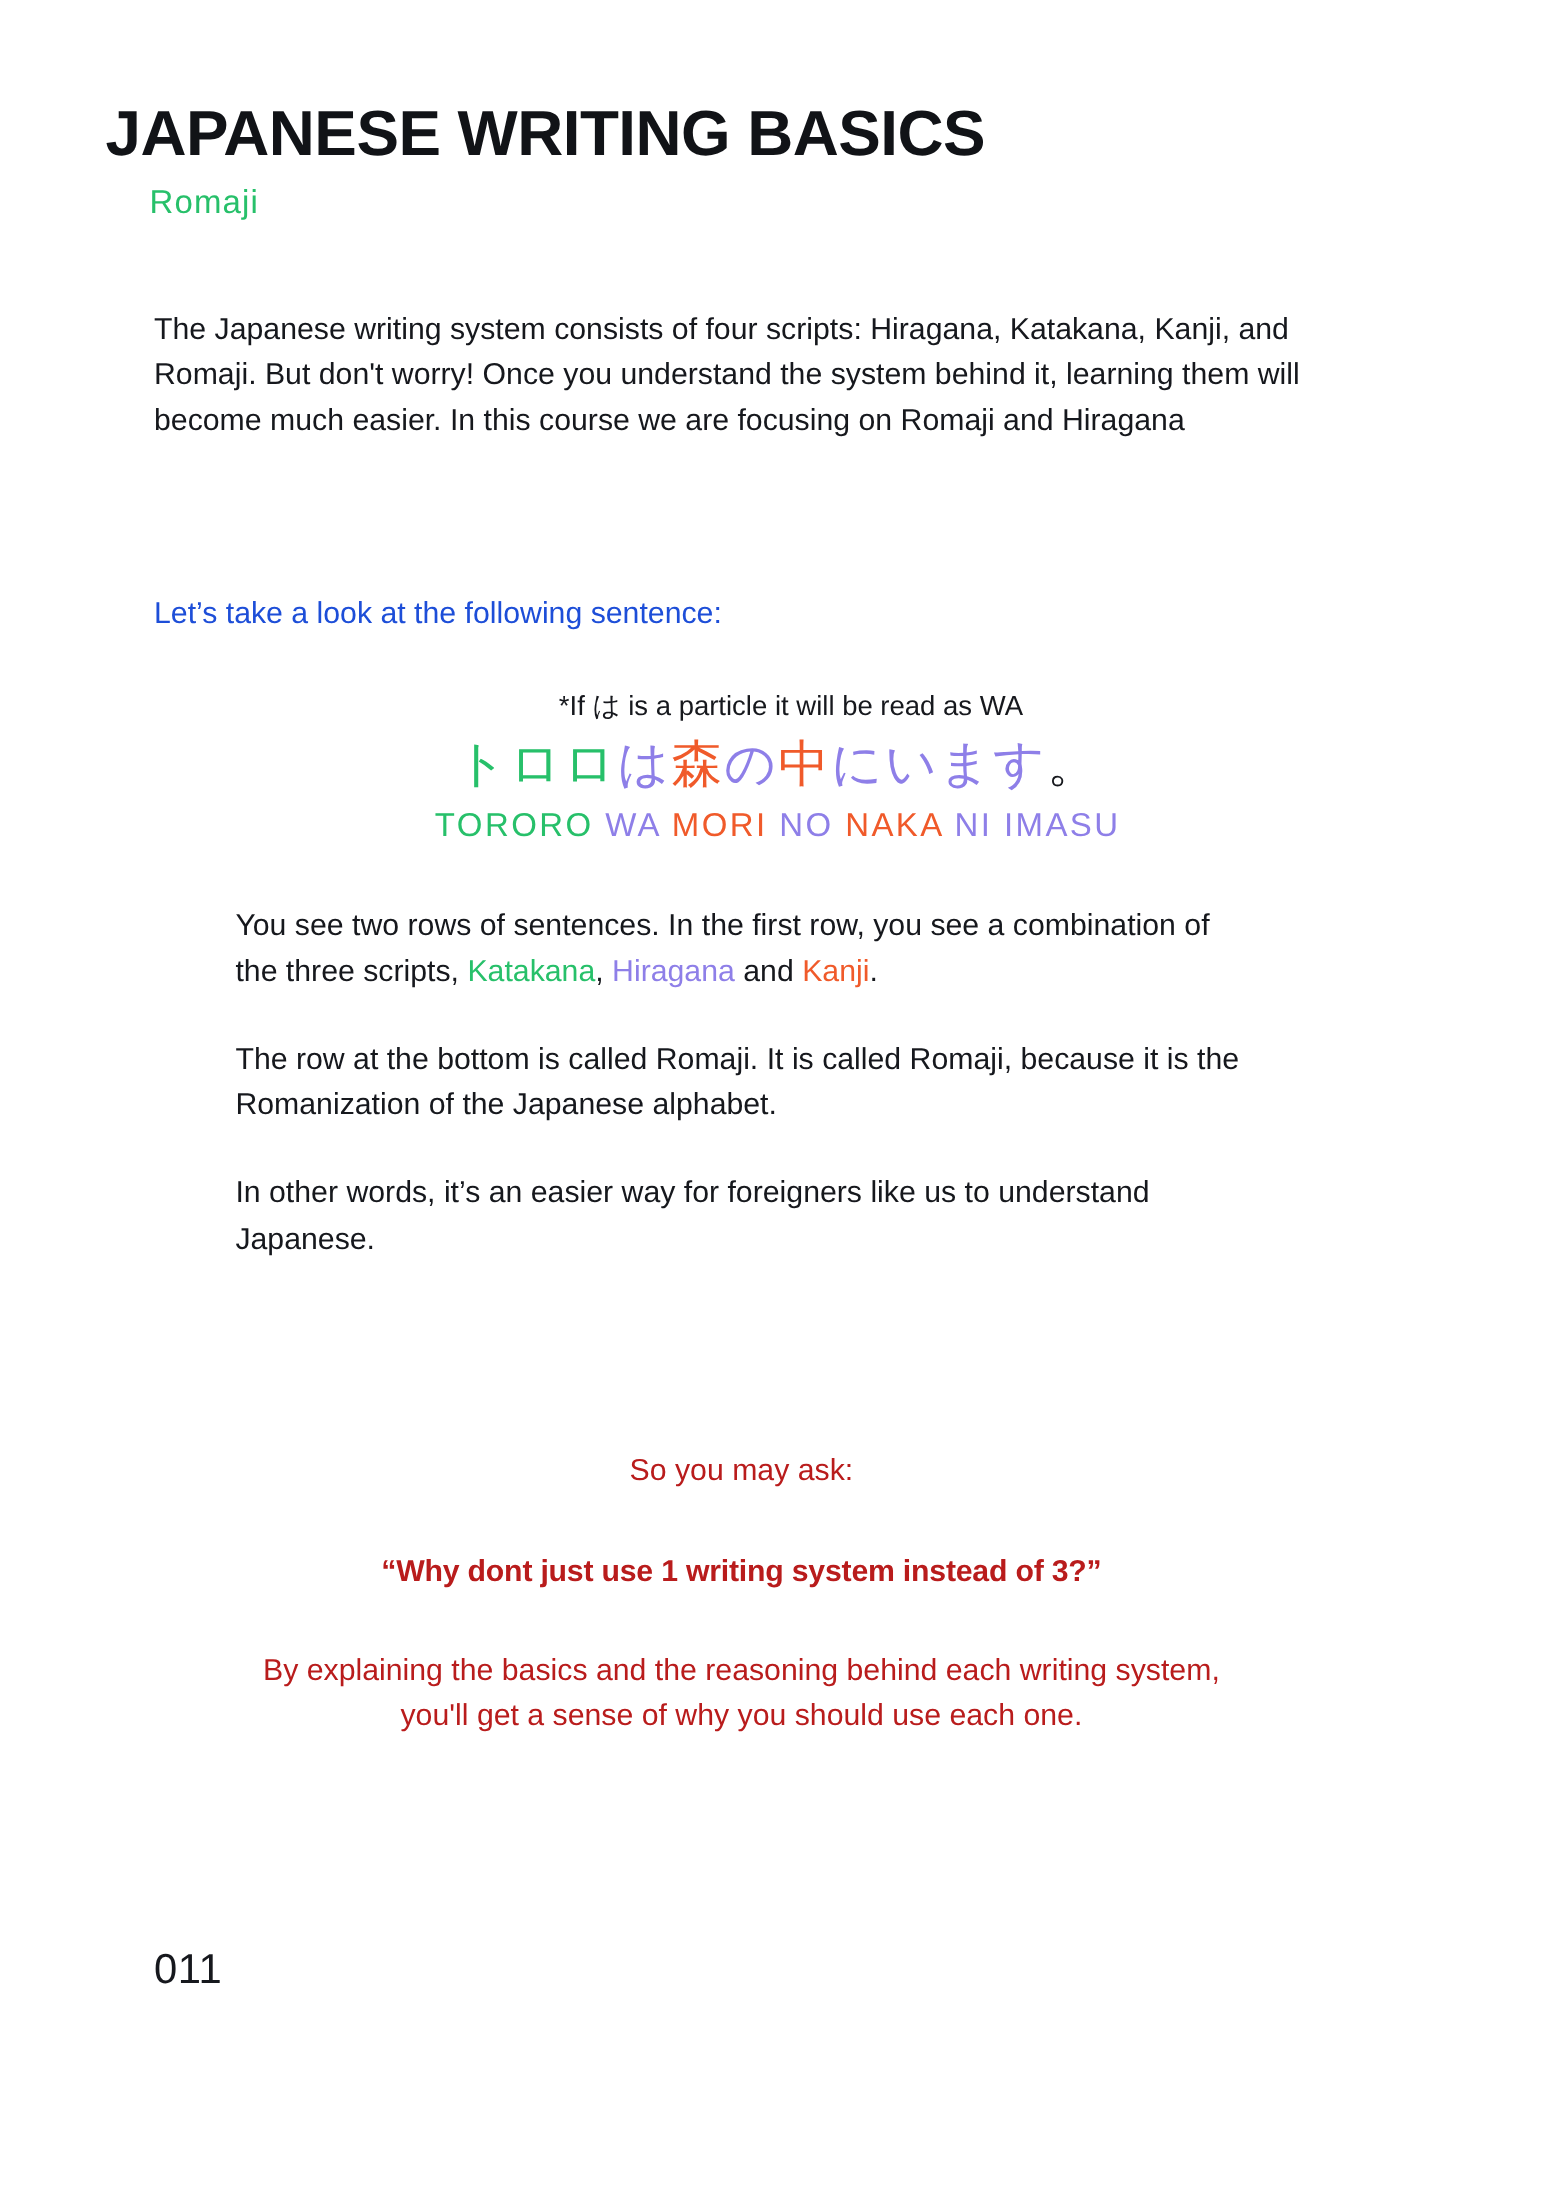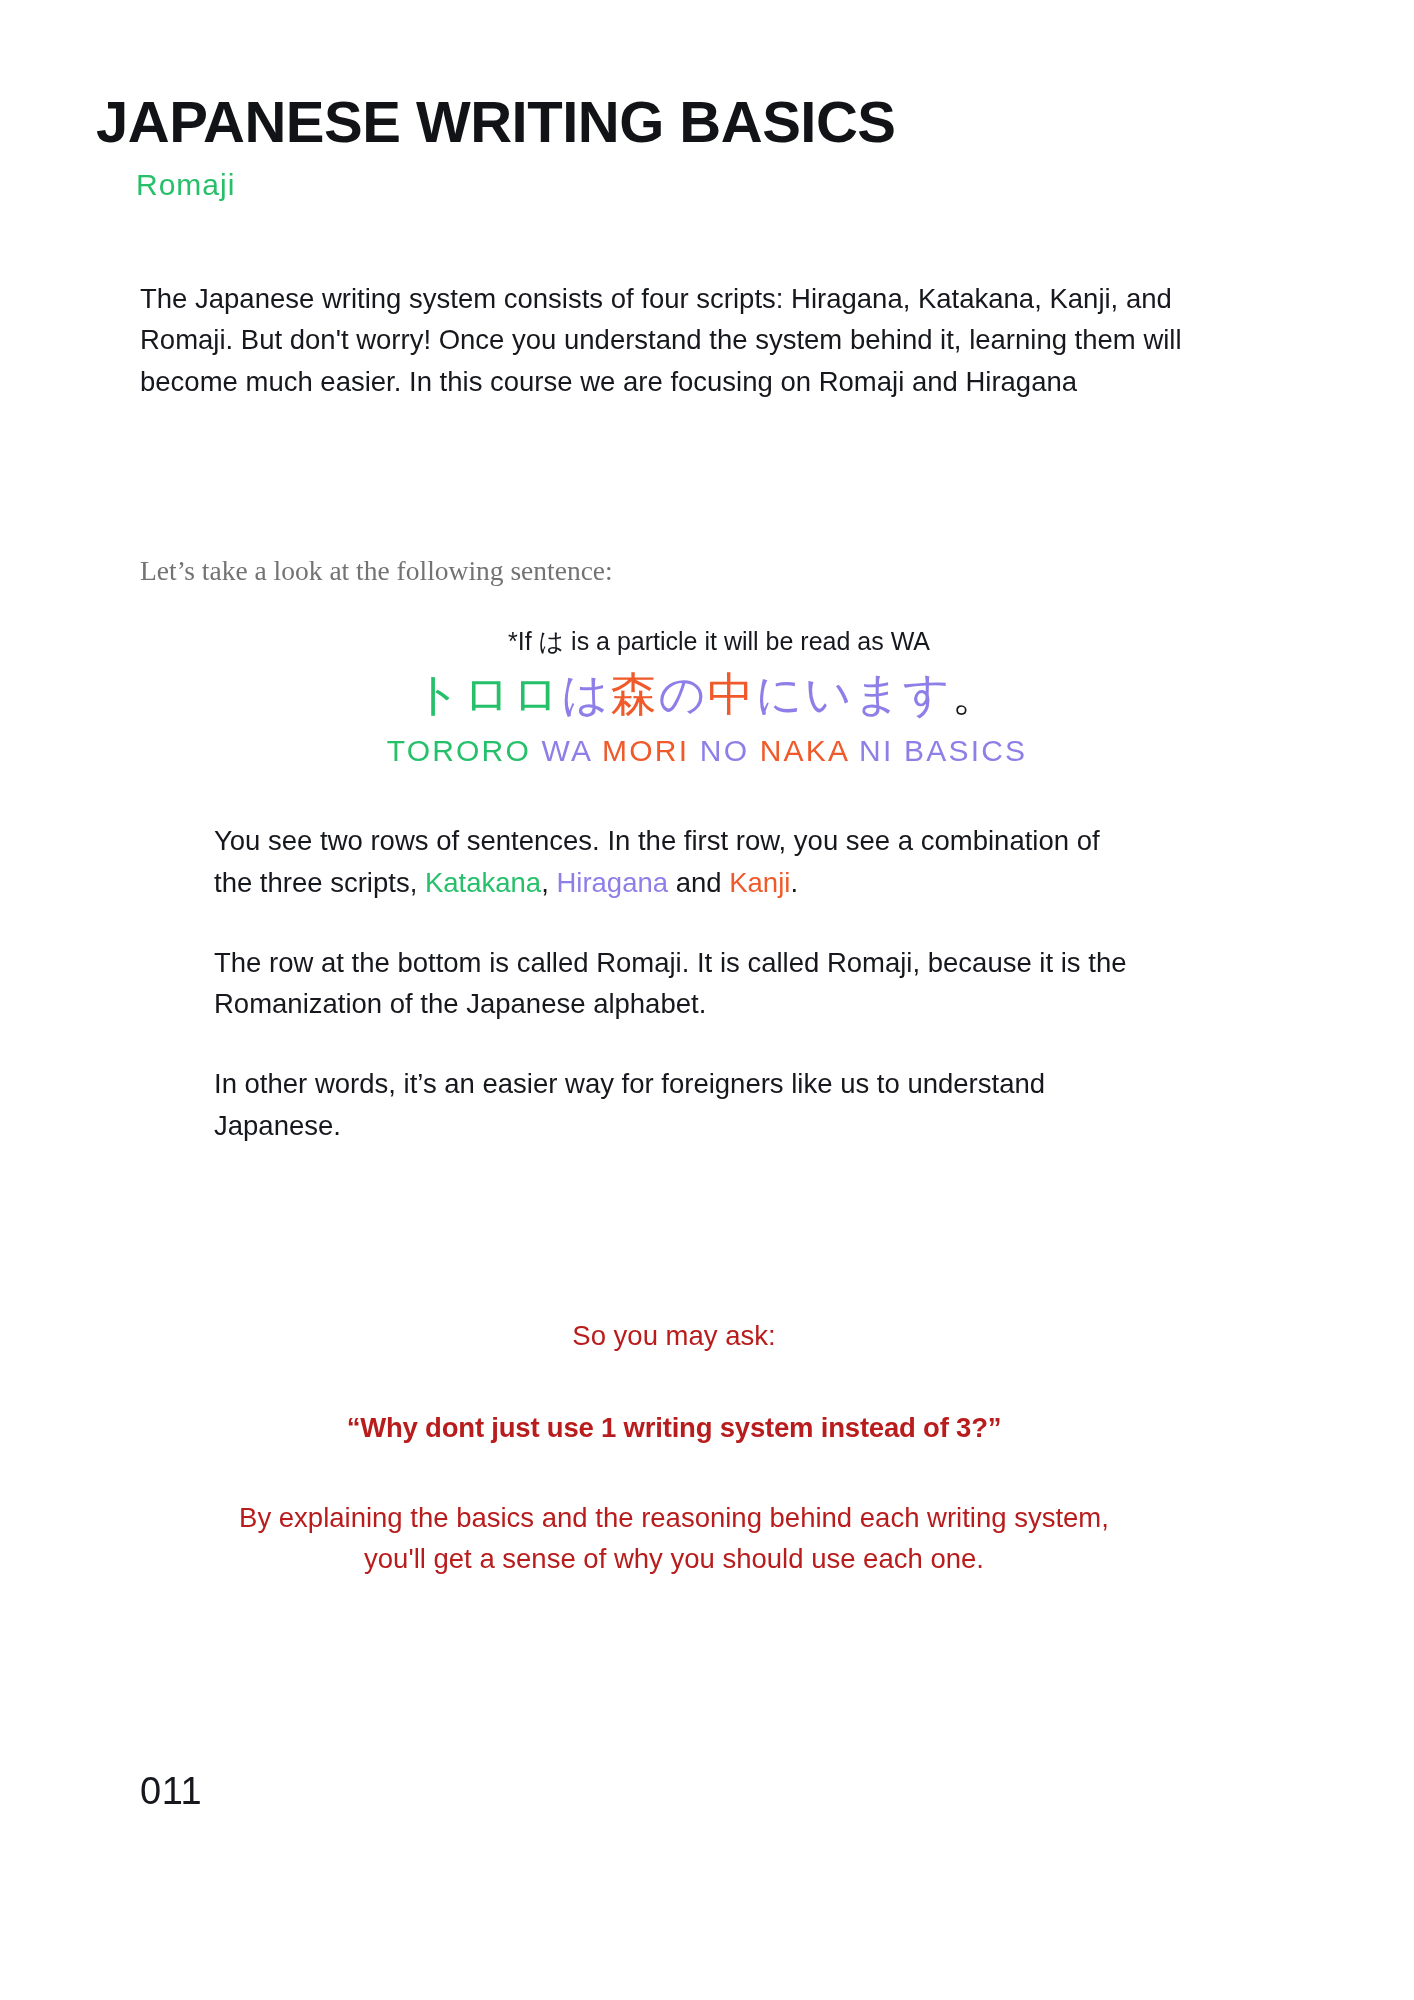--- a/index.html
+++ b/index.html
@@ -53,26 +53,25 @@
     width: 1110px;
     font-size: 27.5px;
     line-height: 1.52;
     color: #16181d;
   }
 
   
   .leadin {
     position: absolute;
     left: 140px;
-    top: 522px;
+    top: 508px;
     width: 1110px;
     font-size: 27.5px;
     line-height: 1.5;
-    color: #737373;
-    font-family: Liberation Serif, serif;
+    color: #1d4ed8;
   }
 
   
   .example {
     position: absolute;
     left: 0;
     top: 625px;
     width: 1414px;
     text-align: center;
   }
@@ -154,21 +153,21 @@
 
   <p class="intro">The Japanese writing system consists of four scripts: Hiragana, Katakana, Kanji, and Romaji. But don't worry! Once you understand the system behind it, learning them will become much easier. In this course we are focusing on Romaji and Hiragana</p>
 
   <p class="leadin">Let’s take a look at the following sentence:</p>
 
   <div class="example">
     <p class="note">*If は is a particle it will be read as WA</p>
 
     <p class="jp-sentence"><span class="c-katakana">トロロ</span><span class="c-hiragana">は</span><span class="c-kanji">森</span><span class="c-hiragana">の</span><span class="c-kanji">中</span><span class="c-hiragana">にいます</span><span class="c-plain">。</span></p>
 
-    <p class="romaji-line"><span class="c-katakana">TORORO</span> <span class="c-hiragana">WA</span> <span class="c-kanji">MORI</span> <span class="c-hiragana">NO</span> <span class="c-kanji">NAKA</span> <span class="c-hiragana">NI</span> <span class="c-hiragana">BASICS</span></p>
+    <p class="romaji-line"><span class="c-katakana">TORORO</span> <span class="c-hiragana">WA</span> <span class="c-kanji">MORI</span> <span class="c-hiragana">NO</span> <span class="c-kanji">NAKA</span> <span class="c-hiragana">NI</span> <span class="c-hiragana">IMASU</span></p>
   </div>
 
   <div class="body-block">
     <p><span>You see two rows of sentences. In the first row, you see a combination of the three scripts, </span><span class="c-katakana">Katakana</span><span>, </span><span class="c-hiragana">Hiragana</span><span> and </span><span class="c-kanji">Kanji</span><span>.</span></p>
 
     <p>The row at the bottom is called Romaji. It is called Romaji, because it is the Romanization of the Japanese alphabet.</p>
 
     <p>In other words, it’s an easier way for foreigners like us to understand Japanese.</p>
   </div>
 

